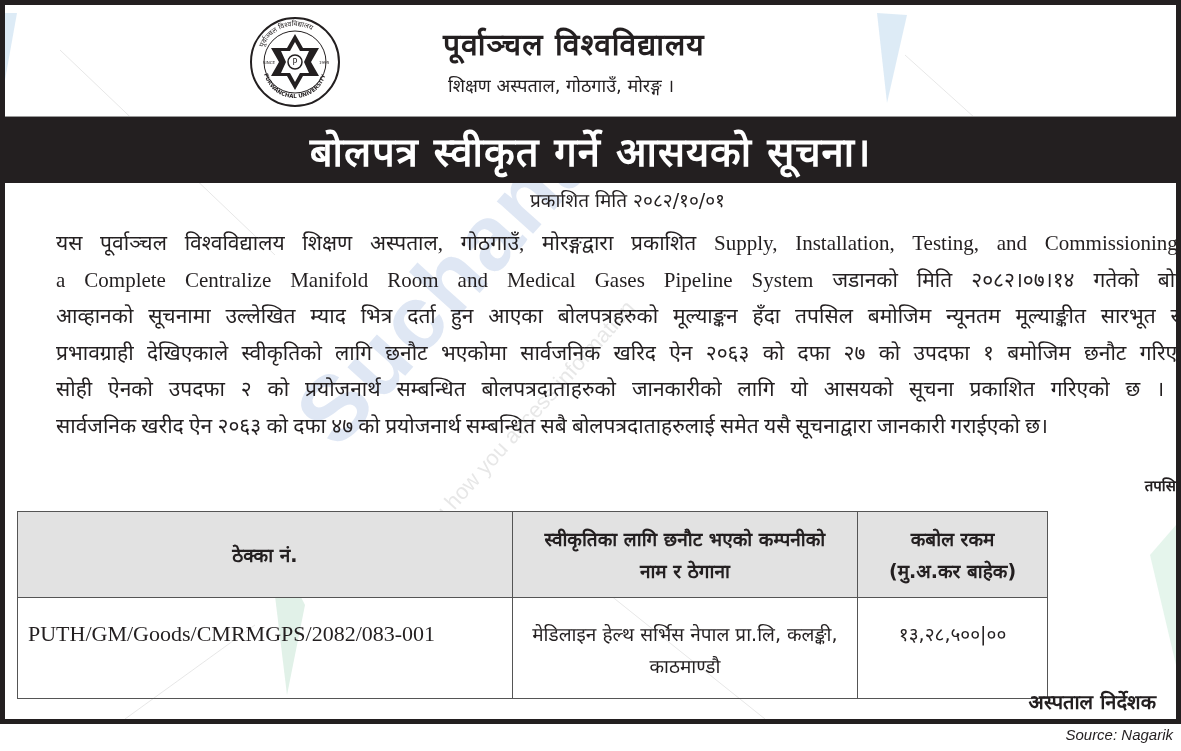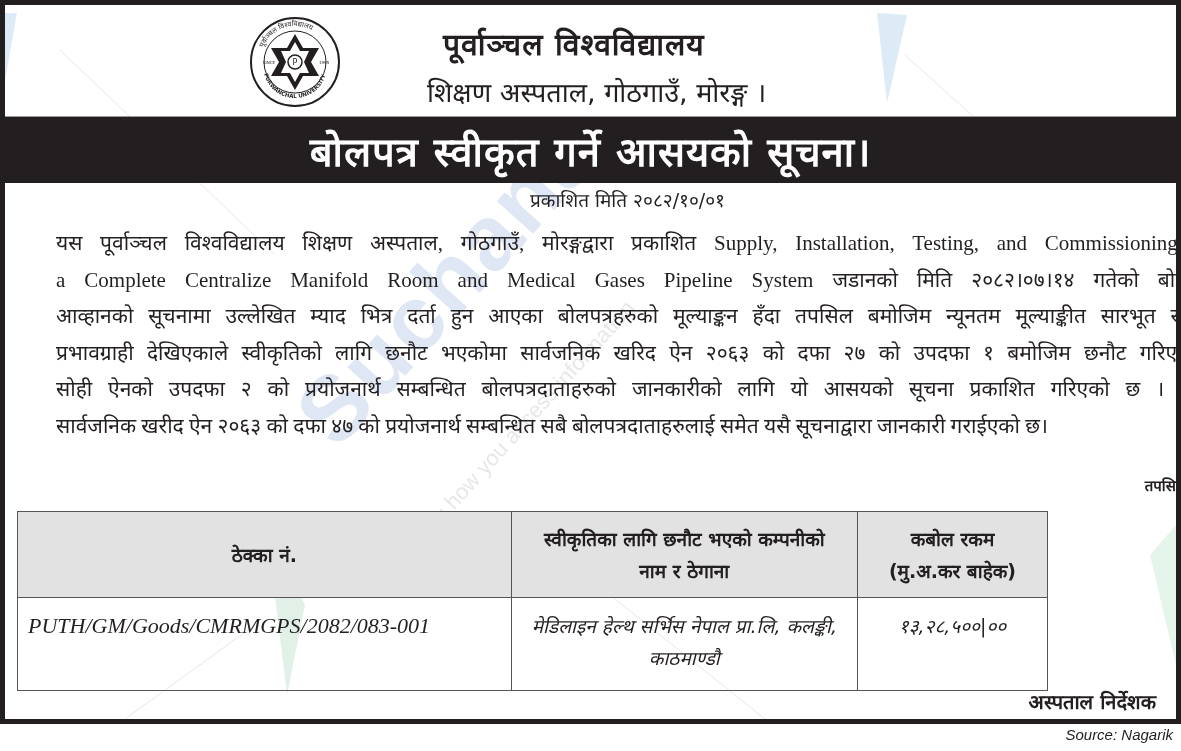--- a/index.html
+++ b/index.html
@@ -75,23 +75,23 @@
       left: 438px;
       top: 18px;
       font-size: 30px;
       font-weight: bold;
       letter-spacing: 1px;
       color: #231f20;
       white-space: nowrap;
     }
     .uni-sub {
       position: absolute;
-      left: 422px;
+      left: 443px;
       top: 68px;
-      font-size: 27px;
+      font-size: 18px;
       color: #231f20;
       white-space: nowrap;
     }
     
     .banner {
       position: absolute;
       left: 0;
       top: 112px;
       width: 1171px;
       height: 66px;
@@ -165,24 +165,23 @@
     table.award th {
       background: #e2e2e2;
       font-weight: bold;
       height: 85px;
       vertical-align: middle;
       text-align: center;
       line-height: 32px;
     }
     table.award td {
       height: 80px;
-      padding-top: 12px;
+      padding-top: 20px;
       line-height: 32px;
       text-align: center;
-      font-style: italic;
     }
     table.award td.contract-no {
       text-align: left;
       font-family: "Liberation Serif", serif;
       font-size: 22px;
       padding-left: 10px;
     }
     .col1 { width: 510px; }
     .col2 { width: 410px; }
     .col3 { width: 200px; }

